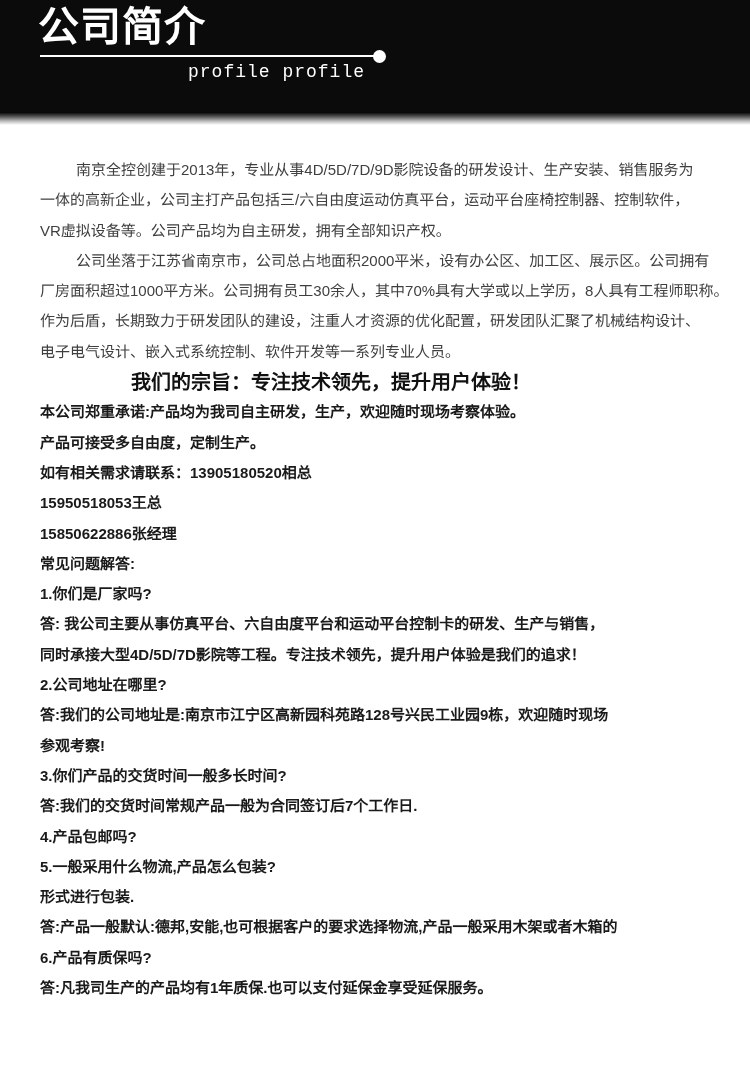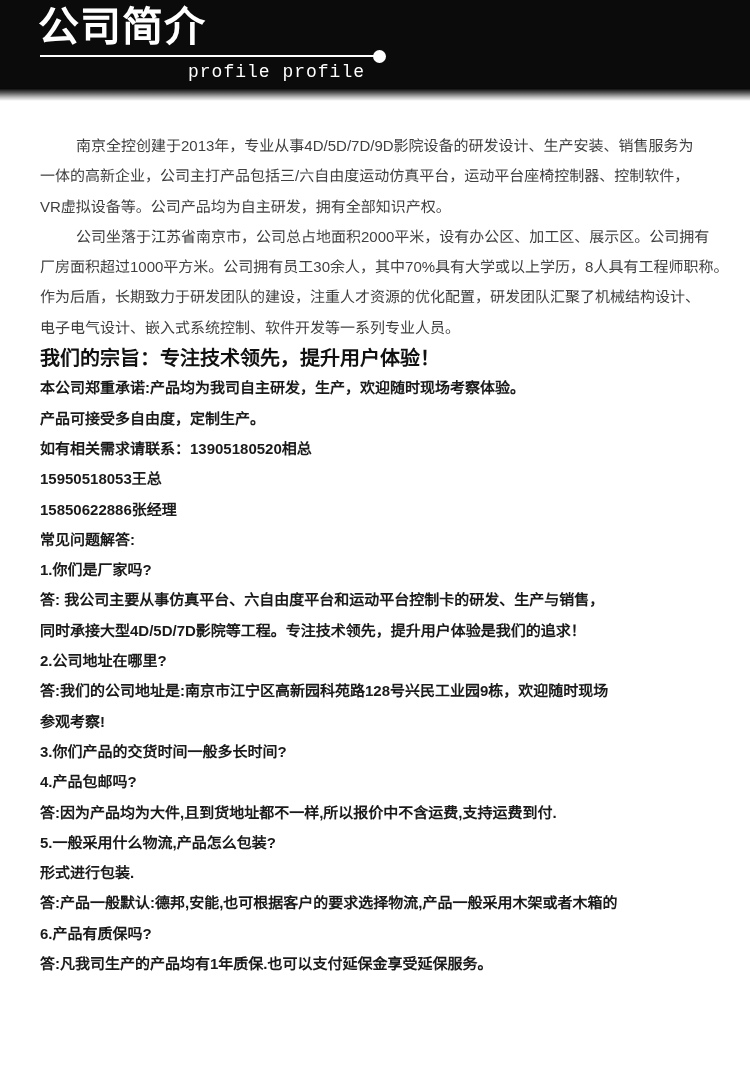--- a/index.html
+++ b/index.html
@@ -10,21 +10,21 @@
   }
   html,body{margin:0;padding:0;}
   body{
     width:750px;height:1081px;
     background:#ffffff;
     font-family:"Liberation Sans","DejaVu Sans",sans-serif;
     overflow:hidden;
   }
   .banner{
     position:relative;
-    width:750px;height:88px;
+    width:750px;height:112px;
     background:var(--header-bg,#0b0b0b);
   }
   .banner-title{
     position:absolute;left:38px;top:2px;
     margin:0;
     font-size:41px;line-height:50px;font-weight:700;
     letter-spacing:1px;
     color:var(--header-text,#ffffff);
   }
   .banner-rule{
@@ -60,21 +60,21 @@
   }
   .ln.i{ text-indent:36px; }
   .ln.b{
     font-weight:700;
     color:var(--bold-text,#1a1a1a);
   }
   .ln.slogan{
     font-weight:700;
     font-size:20px;
     color:#111111;
-    text-align:left;
+    text-align:center;
     padding-right:90px;
   }
 </style>
 </head>
 <body>
 
 <div>
 
   <header class="banner">
     <h1 class="banner-title">公司简介</h1>
@@ -100,22 +100,22 @@
     <p class="ln b">15950518053王总</p>
     <p class="ln b">15850622886张经理</p>
     <p class="ln b">常见问题解答:</p>
     <p class="ln b">1.你们是厂家吗?</p>
     <p class="ln b">答: 我公司主要从事仿真平台、六自由度平台和运动平台控制卡的研发、生产与销售，</p>
     <p class="ln b">同时承接大型4D/5D/7D影院等工程。专注技术领先，提升用户体验是我们的追求！</p>
     <p class="ln b">2.公司地址在哪里?</p>
     <p class="ln b">答:我们的公司地址是:南京市江宁区高新园科苑路128号兴民工业园9栋，欢迎随时现场</p>
     <p class="ln b">参观考察!</p>
     <p class="ln b">3.你们产品的交货时间一般多长时间?</p>
+    <p class="ln b">答:我们的交货时间常规产品一般为合同签订后7个工作日.</p>
     <p class="ln b">4.产品包邮吗?</p>
-    <p class="ln b">答:因为产品均为大件,且到货地址都不一样,所以报价中不含运费,支持运费到付.</p>
     <p class="ln b">5.一般采用什么物流,产品怎么包装?</p>
     <p class="ln b">形式进行包装.</p>
     <p class="ln b">答:产品一般默认:德邦,安能,也可根据客户的要求选择物流,产品一般采用木架或者木箱的</p>
     <p class="ln b">6.产品有质保吗?</p>
     <p class="ln b">答:凡我司生产的产品均有1年质保.也可以支付延保金享受延保服务。</p>
   </main>
 
 </div>
 
 </body></html>

